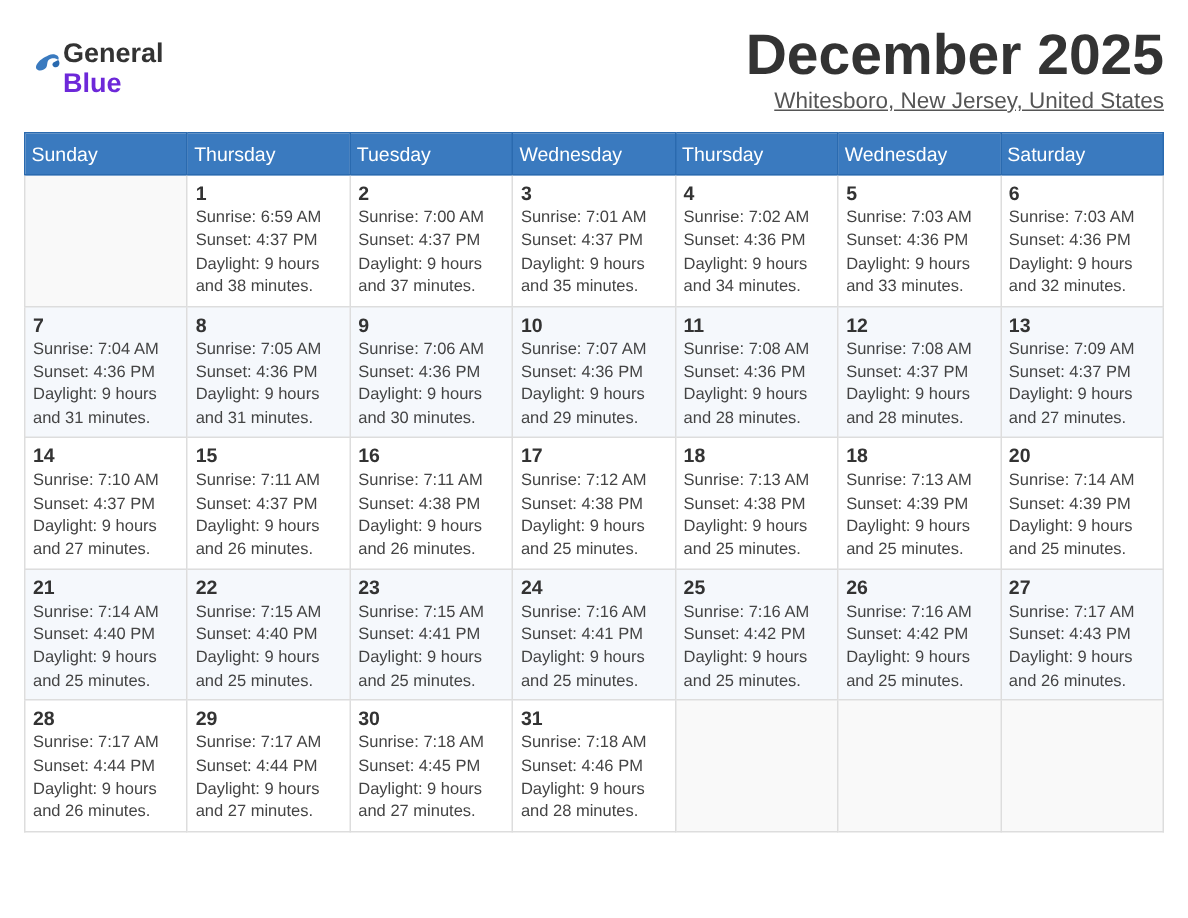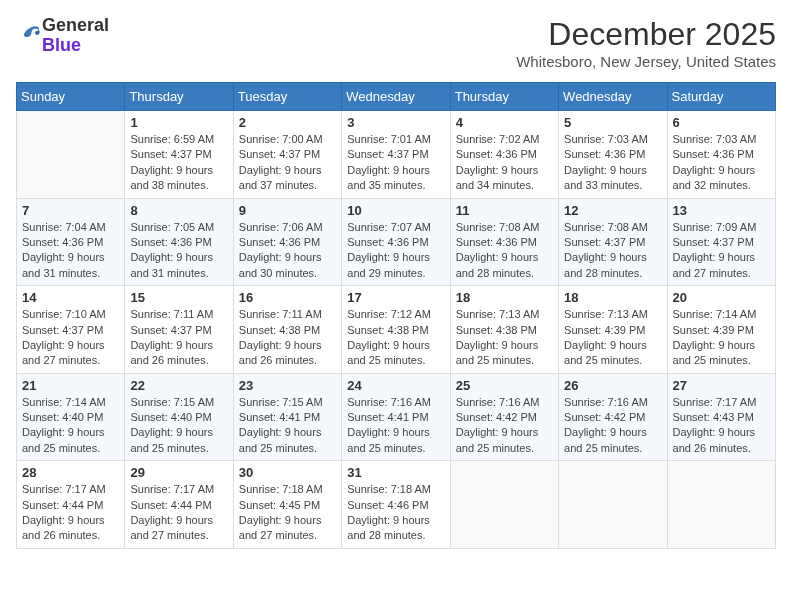--- a/index.html
+++ b/index.html
@@ -6,21 +6,21 @@
     body {
       font-family: Arial, sans-serif;
       background: #fff;
       width: 792px;
       min-height: 612px;
       padding: 16px;
     }
     .header-section {
       display: flex;
       justify-content: space-between;
-      align-items: flex-start;
+      align-items: center;
       margin-bottom: 12px;
     }
     .logo {
       display: flex;
       align-items: center;
     }
     .logo-text {
       display: flex;
       flex-direction: column;
       font-size: 18px;
@@ -31,27 +31,28 @@
     .logo-text .blue { color: #6d28d9; }
     .logo-icon {
       width: 24px;
       height: 24px;
       margin-left: 2px;
     }
     .title-section {
       text-align: right;
     }
     .month-title {
-      font-size: 32px;
-      font-weight: normal;
+      font-size: 38px;
+      font-weight: bold;
       color: #333;
     }
     .location-title {
       font-size: 15px;
       color: #555;
+      text-decoration: underline;
     }
     .calendar {
       width: 100%;
       border-collapse: collapse;
       border: 1px solid #ccc;
     }
     .calendar th {
       background-color: #3a7abf;
       color: white;
       padding: 6px 4px;

